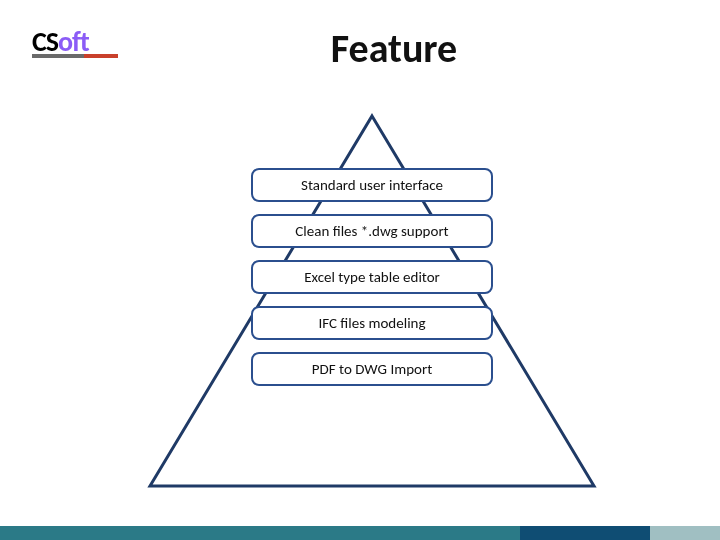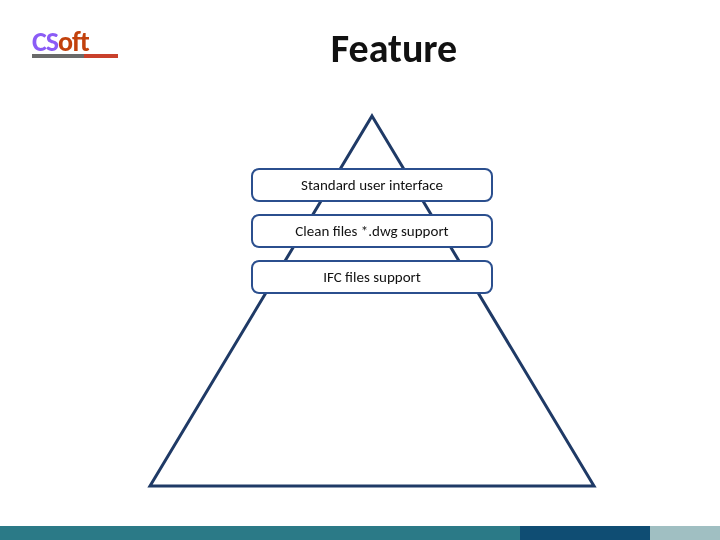--- a/index.html
+++ b/index.html
@@ -13,22 +13,22 @@
     position: relative;
   }
   .logo {
     position: absolute;
     top: 24px;
     left: 32px;
     font-size: 28px;
     font-weight: bold;
     letter-spacing: -1px;
   }
-  .logo .cs { color: #8b5cf6; }
-  .logo .oft { color: #c2410c; }
+  .logo .cs { color: #000000; }
+  .logo .oft { color: #8b5cf6; }
   .logo-underline {
     position: absolute;
     top: 54px;
     left: 32px;
     width: 86px;
     height: 4px;
     background: linear-gradient(to right, #6a6a6a 0%, #6a6a6a 60%, #c9402b 60%, #c9402b 100%);
   }
   .title {
     position: absolute;
@@ -99,21 +99,23 @@
 <div class="title">Feature</div>
 
 <div class="triangle-wrap">
   <svg class="triangle" width="460" height="380" viewBox="0 0 460 380">
     <polygon points="230,4 452,374 8,374" fill="none" stroke="#1f3a66" stroke-width="3" stroke-linejoin="miter"></polygon>
   </svg>
 
   <div class="feature-stack">
     <div class="feature-item">Standard user interface</div>
     <div class="feature-item">Clean files *.dwg support</div>
-    <div class="feature-item">IFC files support</div>
+    <div class="feature-item">Excel type table editor</div>
+    <div class="feature-item">IFC files modeling</div>
+    <div class="feature-item">PDF to DWG Import</div>
   </div>
 </div>
 
 <div class="footer-bar">
   <div class="seg1"></div>
   <div class="seg2"></div>
   <div class="seg3"></div>
 </div>
 
 </body></html>

